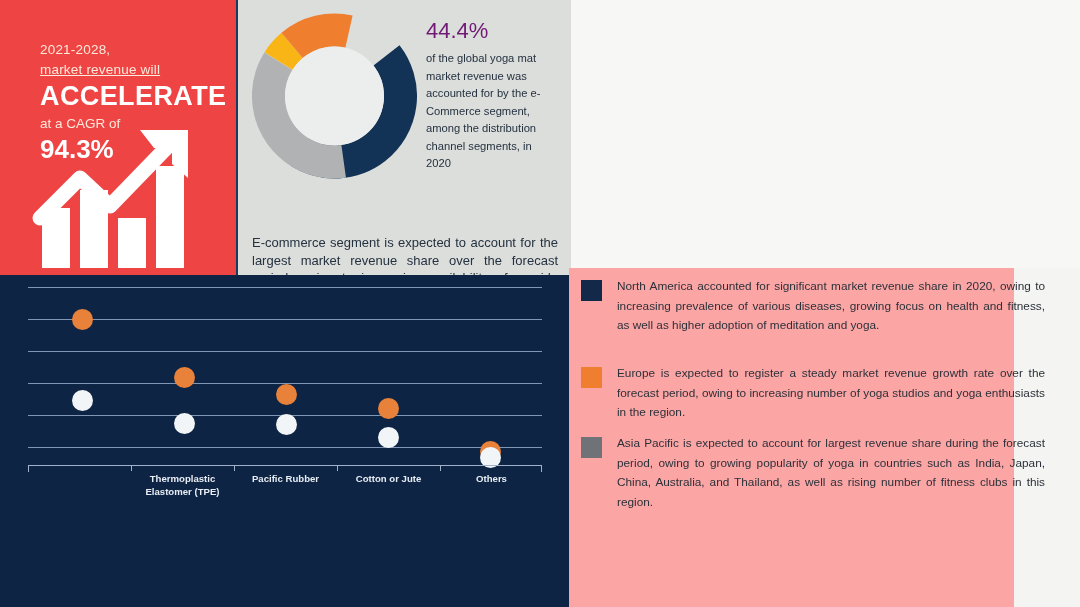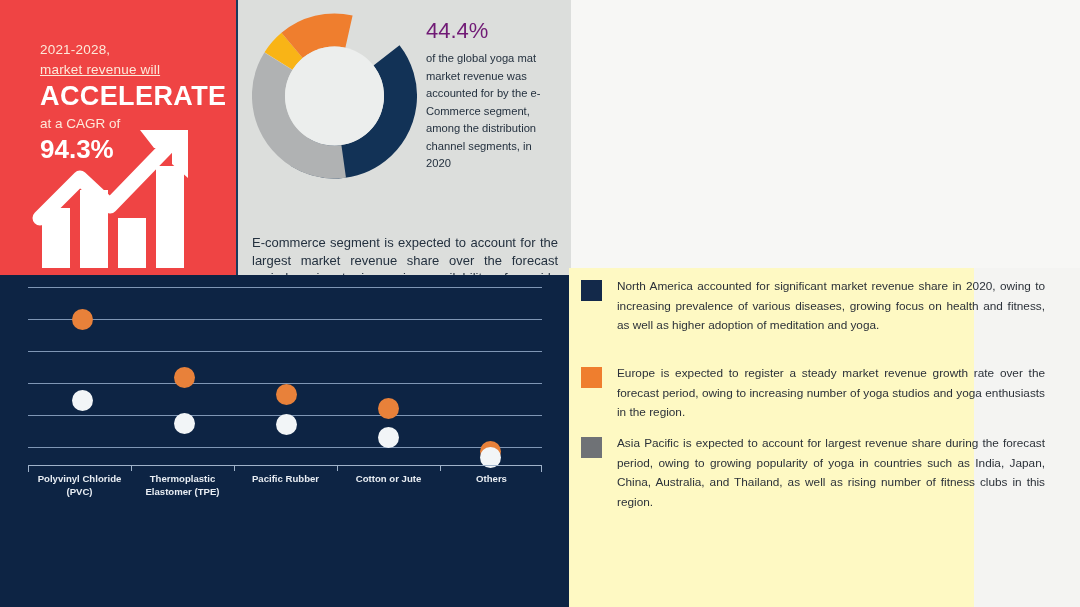--- a/index.html
+++ b/index.html
@@ -67,22 +67,22 @@
   }
   .dot-tick{position:absolute;top:0;width:1px;height:5px;background:#9fb2c9;}
   .dot-xlabels{position:absolute;left:28px;top:197px;width:514px;height:42px;}
   .dot-xlab{
     position:absolute;width:103px;text-align:center;
     font-size:9.6px;font-weight:bold;color:#e8edf3;line-height:13px;
   }
 
   
   .panel-regions{
-    position:absolute;left:569px;top:268px;width:405px;height:339px;
-    background:#fef9c3;
+    position:absolute;left:569px;top:268px;width:445px;height:339px;
+    background:#fca5a5;
     text-decoration:underline;
   }
   .rbullet{position:absolute;display:flex;gap:15px;width:464px;left:12px;}
   .rbullet .swatch{width:21px;height:21px;flex:0 0 21px;margin-top:3px;}
   .rbullet .rtxt{
     font-size:11.8px;line-height:19.5px;color:#2b3139;text-align:justify;
   }
 </style>
 </head>
 <body>
@@ -158,21 +158,20 @@
       <div class="dot y2018" style="left:490px;top:182px;"></div>
 
       <div class="dot-axis">
         <span class="dot-tick" style="left:102px;"></span>
         <span class="dot-tick" style="left:205px;"></span>
         <span class="dot-tick" style="left:308px;"></span>
         <span class="dot-tick" style="left:411px;"></span>
       </div>
 
       <div class="dot-xlabels">
-        <div class="dot-xlab" style="left:0px;">Polyvinyl Chloride (PVC)</div>
         <div class="dot-xlab" style="left:103px;">Thermoplastic Elastomer (TPE)</div>
         <div class="dot-xlab" style="left:206px;">Pacific Rubber</div>
         <div class="dot-xlab" style="left:309px;">Cotton or Jute</div>
         <div class="dot-xlab" style="left:412px;">Others</div>
       </div>
     </div>
 
   </div>
 
   <div class="panel-regions">

